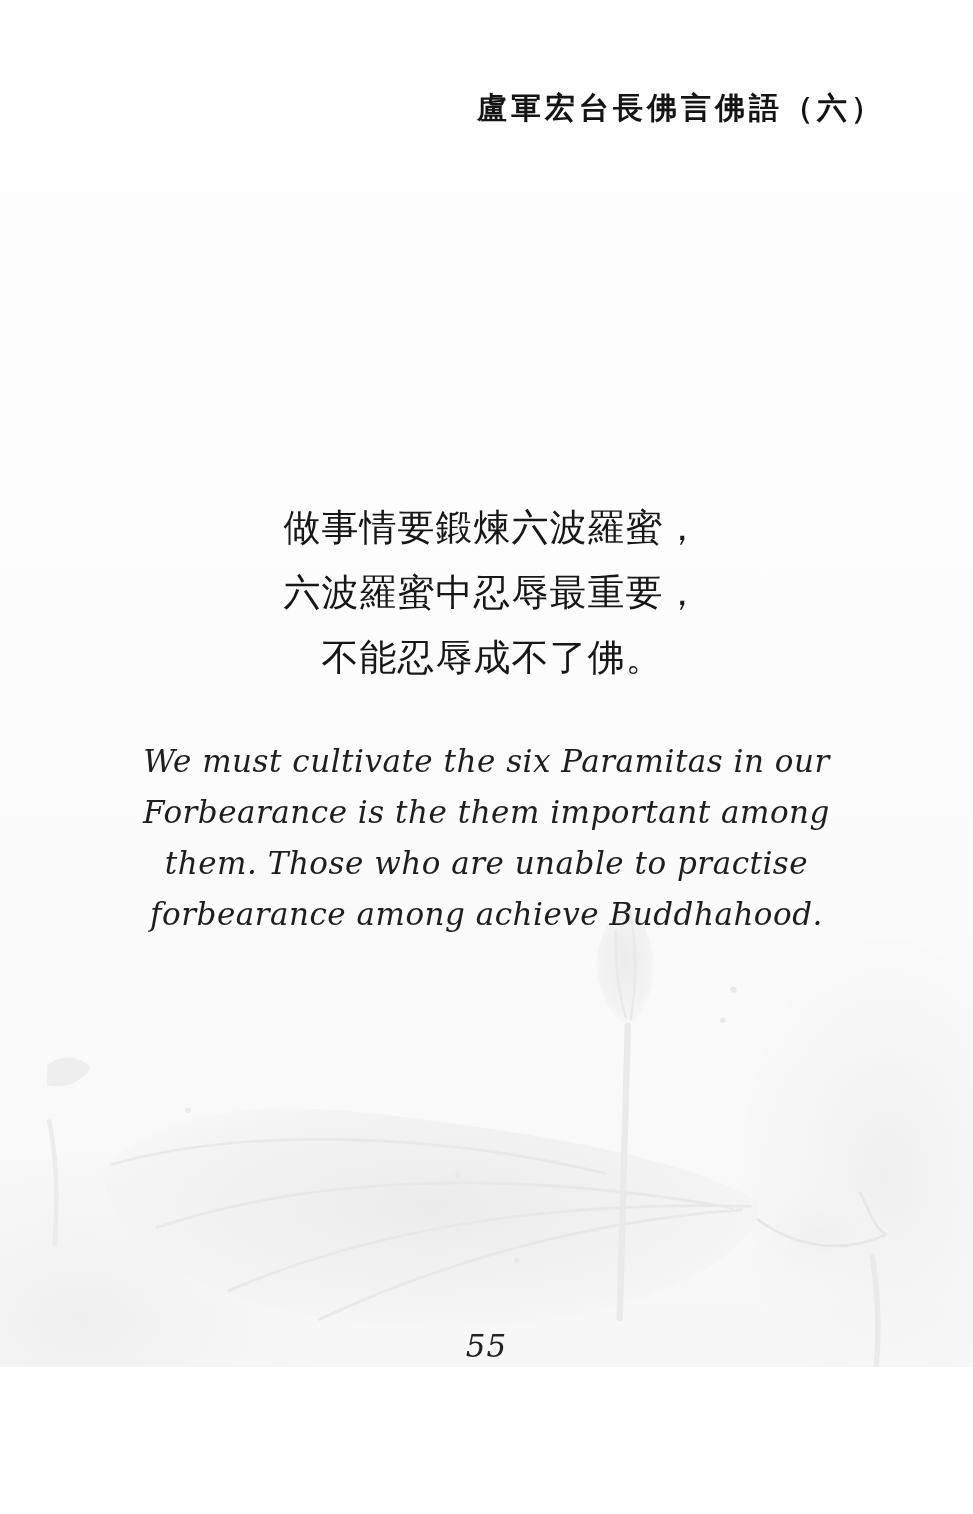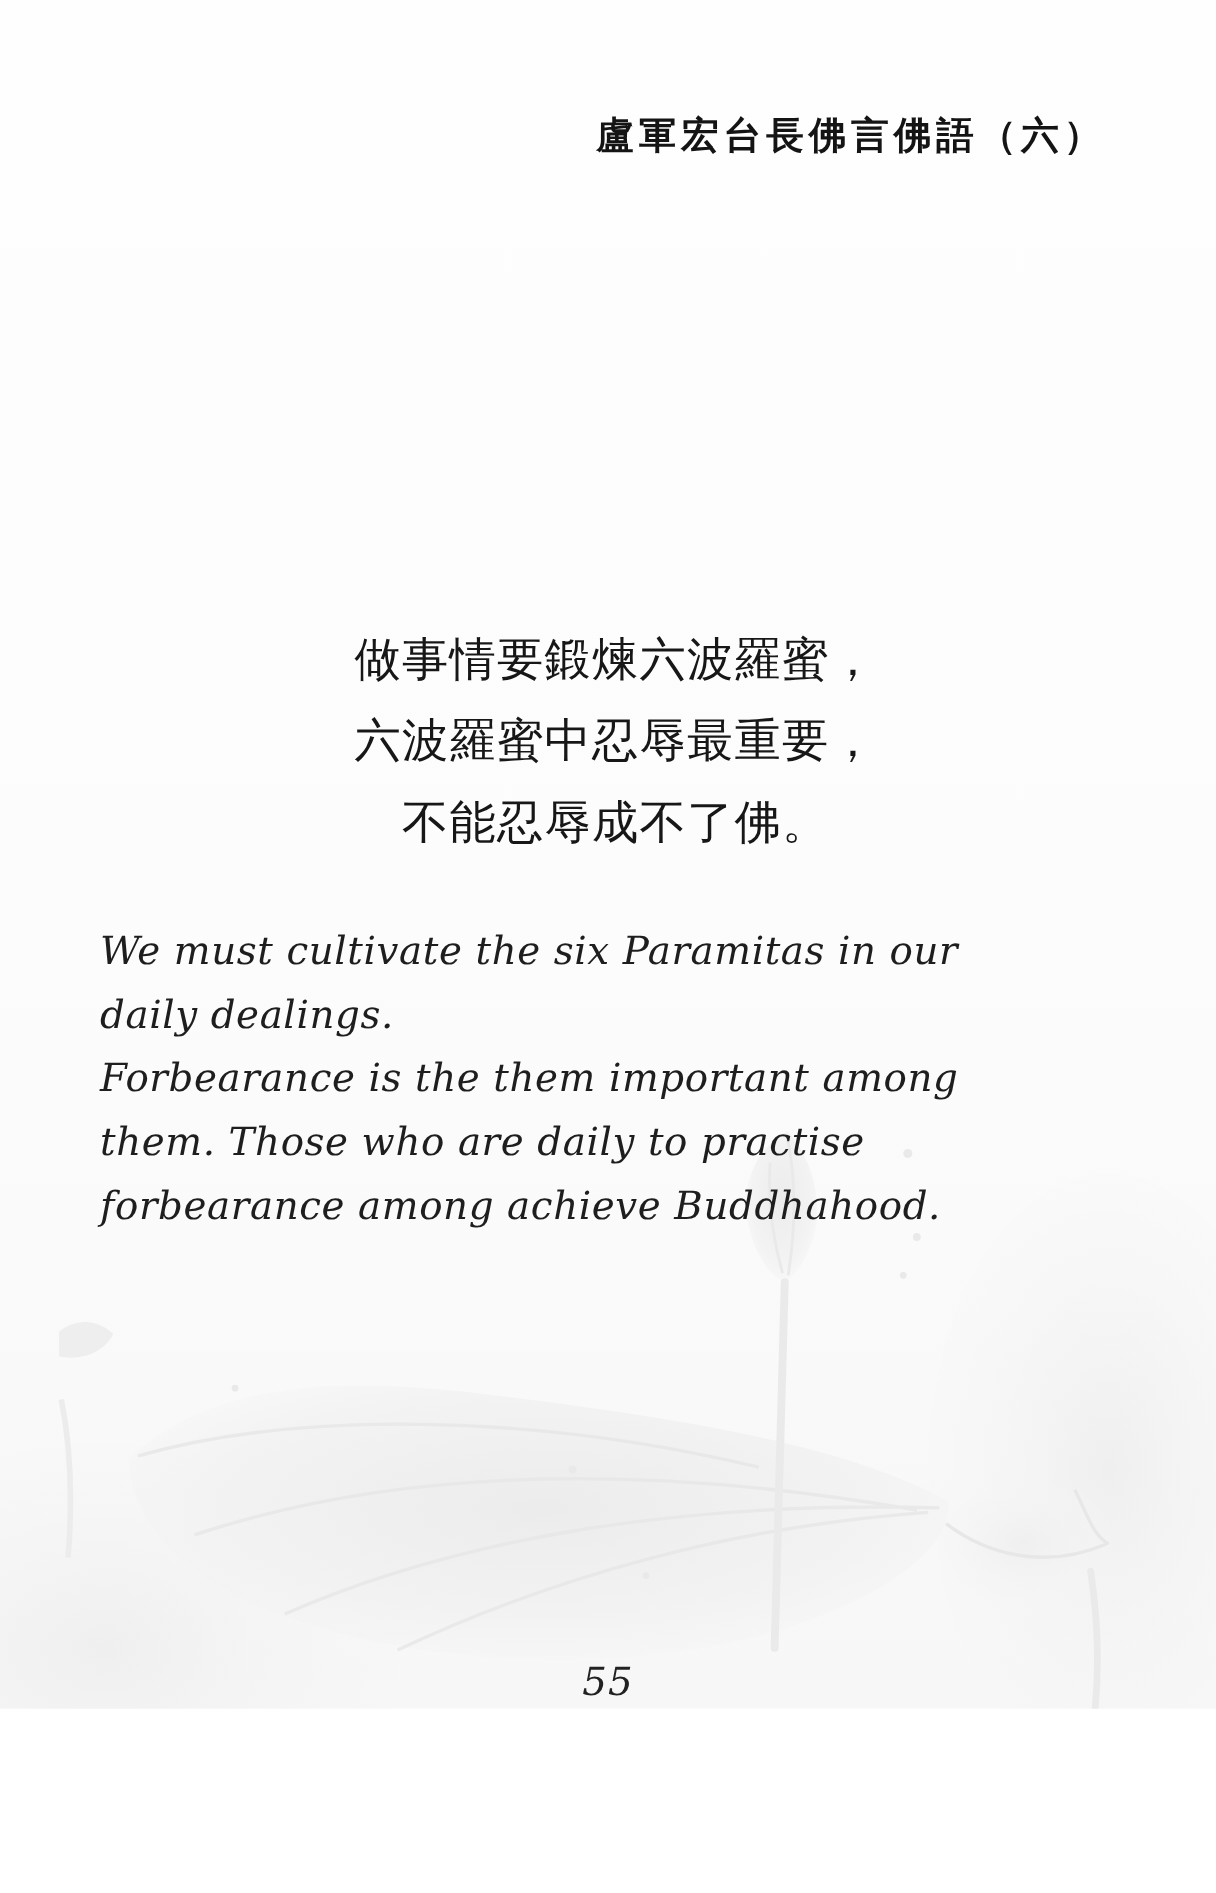--- a/index.html
+++ b/index.html
@@ -49,21 +49,21 @@
   .verse-cn .cn-line {
     height: 65px;
     line-height: 46px;
     padding-left: 12px;
   }
   .verse-en {
     position: absolute;
     top: 736px;
     left: 80px;
     right: 80px;
-    text-align: left;
+    text-align: center;
     font-style: italic;
     font-size: 31px;
     line-height: 51px;
     color: #1e1e1e;
     letter-spacing: 0.5px;
   }
   .page-number {
     position: absolute;
     top: 1328px;
     left: 0;
@@ -128,21 +128,20 @@
   <div class="running-header">盧軍宏台長佛言佛語（六）</div>
 
   <div class="verse-cn">
     <div class="cn-line">做事情要鍛煉六波羅蜜，</div>
     <div class="cn-line">六波羅蜜中忍辱最重要，</div>
     <div class="cn-line">不能忍辱成不了佛。</div>
   </div>
 
   <div class="verse-en">
     <div>We must cultivate the six Paramitas in our</div>
-    <div>daily dealings.</div>
     <div>Forbearance is the them important among</div>
-    <div>them. Those who are daily to practise</div>
+    <div>them. Those who are unable to practise</div>
     <div>forbearance among achieve Buddhahood.</div>
   </div>
 
   <div class="page-number">55</div>
 
 </div>
 
 </body></html>

